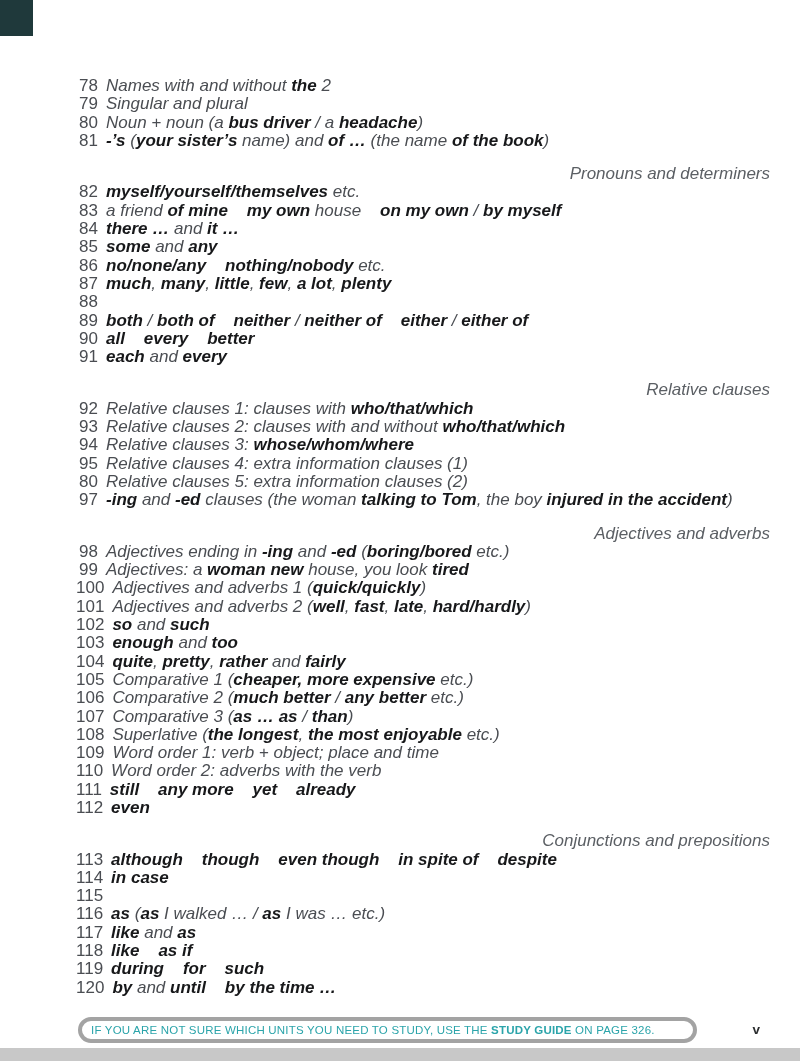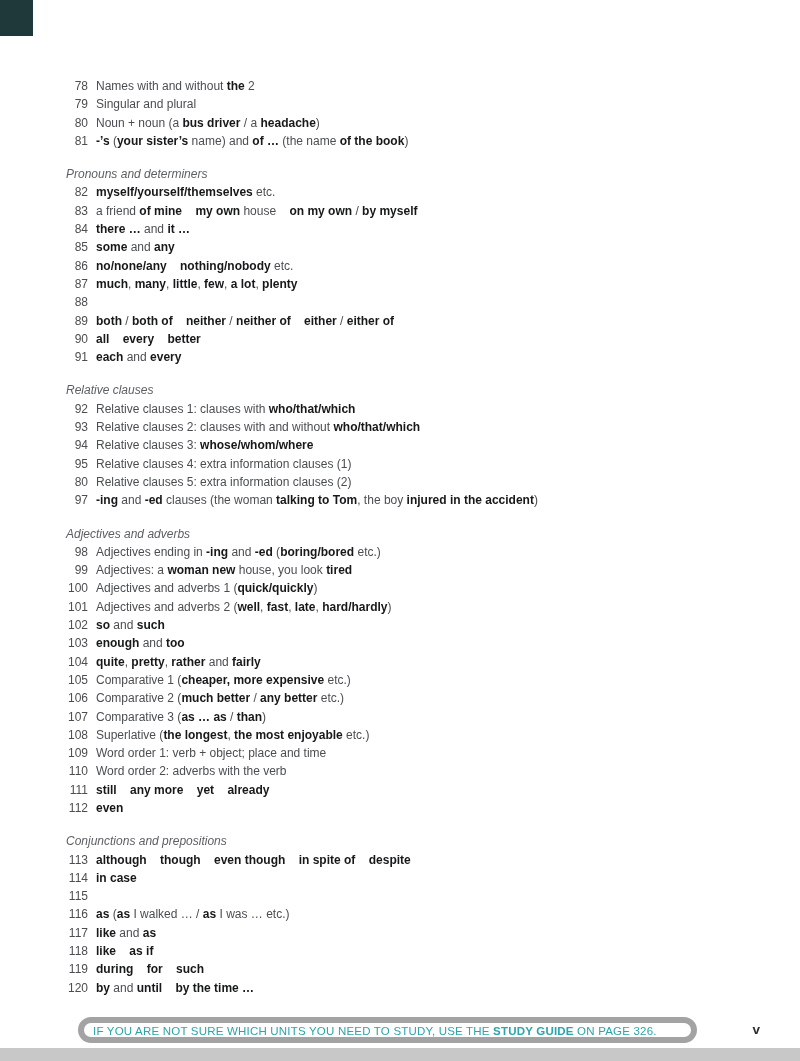--- a/index.html
+++ b/index.html
@@ -9,44 +9,45 @@
     font-family:"Liberation Sans","DejaVu Sans",sans-serif;
     position:relative;
     overflow:hidden;
   }
   .corner-tab {
     position:absolute; top:0; left:0;
     width:33px; height:36px;
     background:#1f393b;
   }
   .toc {
-    position:absolute; top:77px; left:66px; right:30px;
-    font-size:12px; line-height:18.3px;
+    position:absolute; top:77px; left:76px; right:30px;
+    font-size:17px; line-height:18.3px;
     color:#4a4d52;
   }
   .group + .group { margin-top:15px; }
   .heading {
     font-style:italic;
     color:#5b5f64;
+    text-align:right;
   }
   .row { display:flex; white-space:pre-wrap; }
   .num {
     flex:0 0 22px;
     text-align:right;
     margin-right:8px;
     color:#4a4d52;
   }
-  .txt { color:#4a4d52; }
+  .txt { color:#4a4d52;font-style:italic; }
   .b { font-weight:700; color:#17181a; }
   .footer-note {
     position:absolute; left:78px; top:1017px;
     width:619px; height:26px;
-    border:6px solid #a3a3a3;
+    border:4px solid #a3a3a3;
     border-radius:13px;
-    display:flex; align-items:flex-end;
+    display:flex; align-items:center;
     padding-left:9px;
     font-size:11.5px;
     letter-spacing:0.2px;
     color:#2ba4aa;
     white-space:pre-wrap;
   }
   .footer-note .b { color:inherit; }
   .page-number {
     position:absolute; right:40px; top:1022px;
     font-size:13.5px; font-weight:700;

